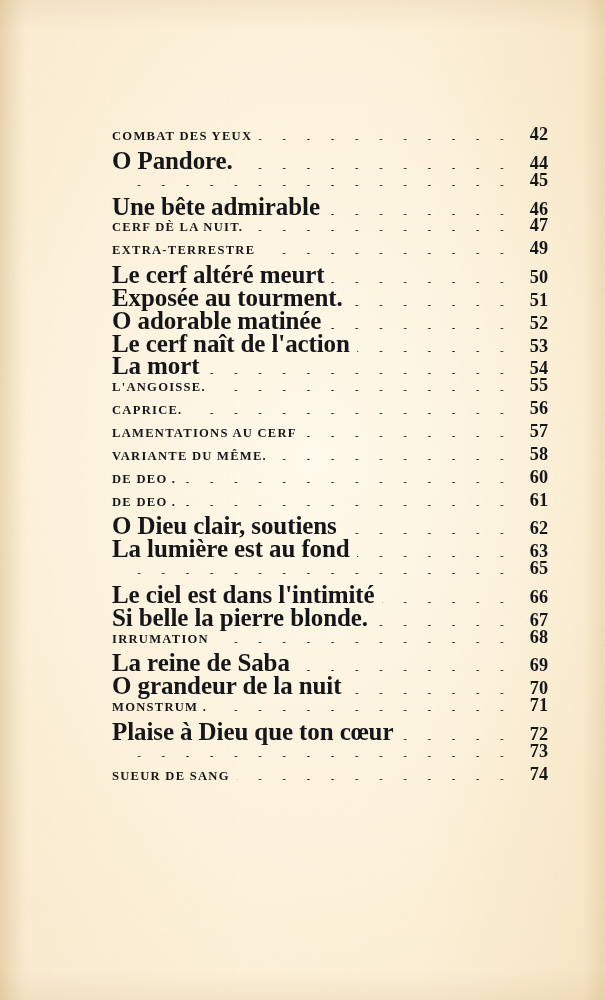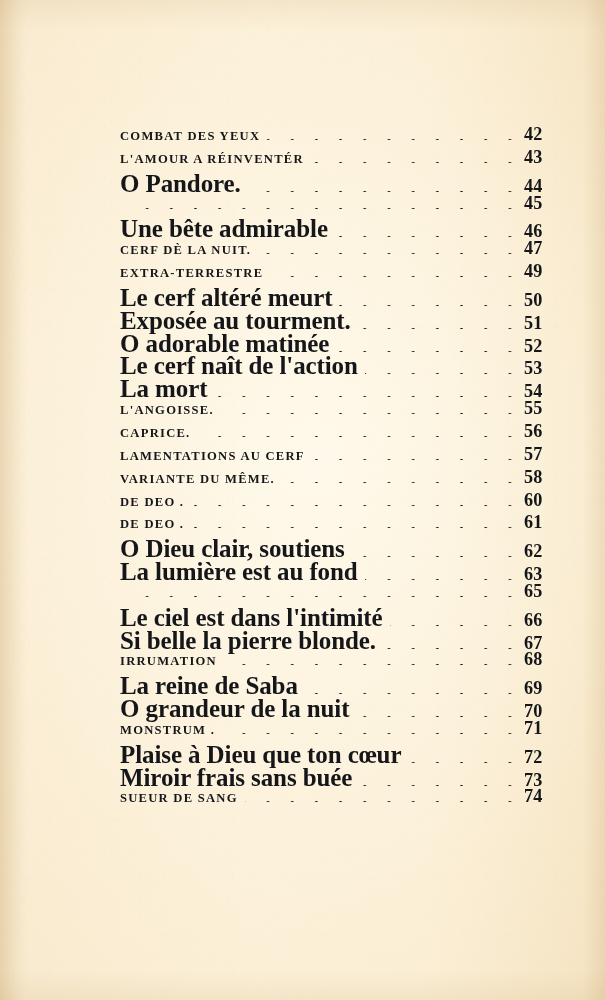--- a/index.html
+++ b/index.html
@@ -51,21 +51,21 @@
     background:
       linear-gradient(90deg, rgba(196,164,112,0.28) 0px, rgba(196,164,112,0.0) 26px),
       linear-gradient(270deg, rgba(196,164,112,0.20) 0px, rgba(196,164,112,0.0) 22px),
       linear-gradient(180deg, rgba(196,164,112,0.14) 0px, rgba(196,164,112,0.0) 30px),
       linear-gradient(0deg,  rgba(196,164,112,0.14) 0px, rgba(196,164,112,0.0) 30px);
   }
 
   
   .toc {
     position: absolute;
-    left: 120px;
+    left: 112px;
     top: 124px;
     width: 450px;
   }
   .toc-entry {
     display: flex;
     align-items: baseline;
     width: 100%;
     height: 22.85px;
     color: #17181c;
   }
@@ -105,46 +105,41 @@
     height: 3px;
     background-image: radial-gradient(circle, #1b1c20 0 1.35px, transparent 1.5px);
     background-size: 24.2px 3px;
     background-position: right bottom;
     background-repeat: repeat-x;
   }
 
   .toc-page {
     flex: 0 0 auto;
     width: 46px;
-    text-align: left;
+    text-align: center;
     font-size: 18.2px;
     font-weight: 700;
     color: #15161a;
     font-family: "Liberation Serif", "DejaVu Serif", serif;
     letter-spacing: 0.2px;
   }
 </style>
 </head>
 <body>
 
 <div class="page">
   <div class="grain"></div>
   <div class="vignette"></div>
 
   <div class="toc" id="toc-list">
       <div class="toc-entry style-caps">
         <span class="toc-title">COMBAT DES YEUX</span>
         <span class="toc-leader"></span>
         <span class="toc-page">42</span>
       </div>
-      <div class="toc-entry style-caps">
-        <span class="toc-title">L'AMOUR A RÉINVENTÉR</span>
-        <span class="toc-leader"></span>
-        <span class="toc-page">43</span>
-      </div>
       <div class="toc-entry style-roman">
         <span class="toc-title">O Pandore.</span>
         <span class="toc-leader"></span>
         <span class="toc-page">44</span>
       </div>
       <div class="toc-entry style-roman">
         <span class="toc-leader"></span>
         <span class="toc-page">45</span>
       </div>
       <div class="toc-entry style-roman">
@@ -260,21 +255,20 @@
         <span class="toc-title">MONSTRUM .</span>
         <span class="toc-leader"></span>
         <span class="toc-page">71</span>
       </div>
       <div class="toc-entry style-roman">
         <span class="toc-title">Plaise à Dieu que ton cœur</span>
         <span class="toc-leader"></span>
         <span class="toc-page">72</span>
       </div>
       <div class="toc-entry style-roman">
-        <span class="toc-title">Miroir frais sans buée</span>
         <span class="toc-leader"></span>
         <span class="toc-page">73</span>
       </div>
       <div class="toc-entry style-caps">
         <span class="toc-title">SUEUR DE SANG</span>
         <span class="toc-leader"></span>
         <span class="toc-page">74</span>
       </div>
     </div>
 </div>

